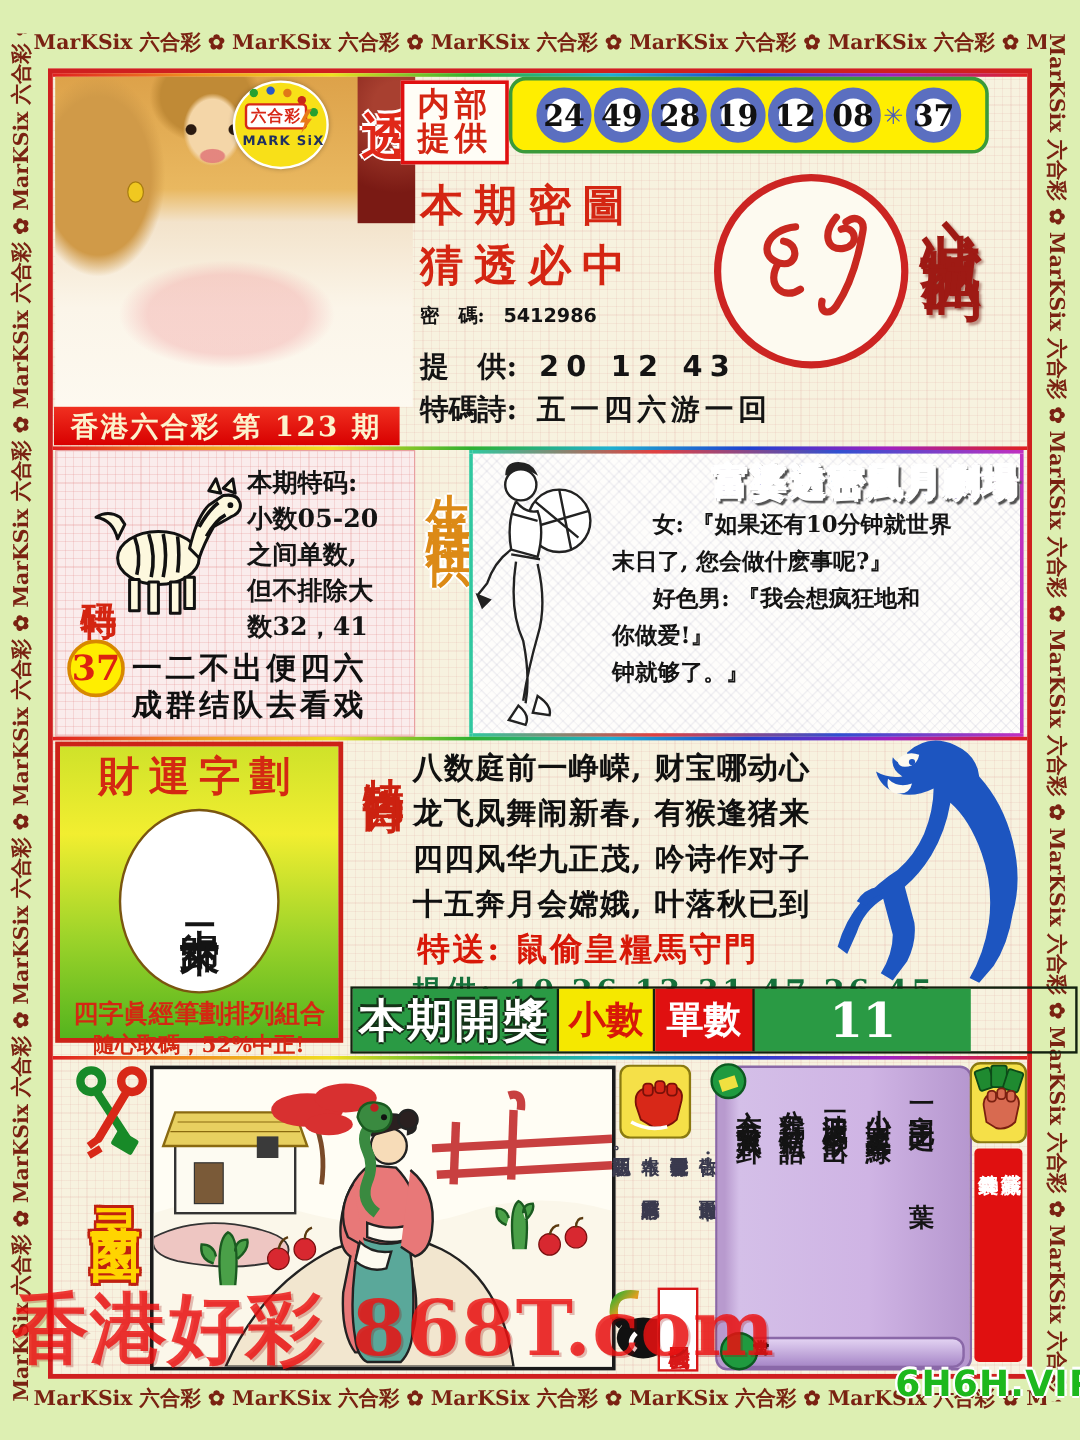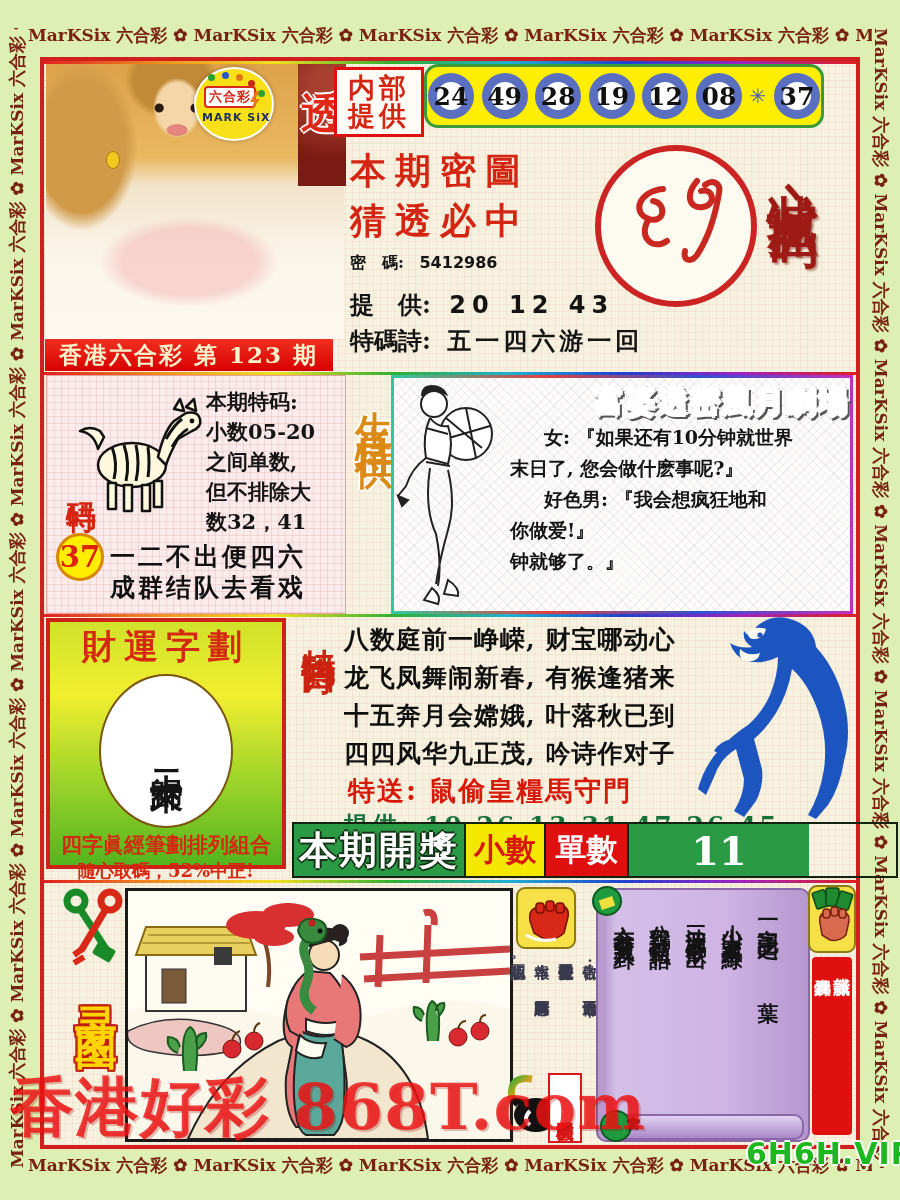--- a/index.html
+++ b/index.html
@@ -73,21 +73,21 @@
           <polygon points="8,0 2,11 6,11 3,20 12,8 7,8 12,0" fill="#e87818"></polygon>
         </svg>
       <div class="abs" style="left:6px;top:42px;color:#203060;font-weight:bold;font-size:11px;letter-spacing:1px;">MARK SiX</div>
     </div>
 
     <div class="abs" style="left:290px;top:6px;width:84px;height:64px;background:#fffdf6;border:3px solid #e01010;display:flex;flex-direction:column;align-items:center;justify-content:center;line-height:1.05;">
       <div class="redtxt serif" style="font-size:27px;font-weight:bold;letter-spacing:4px;">内部</div>
       <div class="redtxt serif" style="font-size:27px;font-weight:bold;letter-spacing:4px;">提供</div>
     </div>
 
-    <div class="abs" style="left:380px;top:3px;width:400px;height:64px;background:#ffee00;border:3px solid #3a9a3a;border-radius:14px;box-sizing:border-box;display:flex;align-items:center;justify-content:space-between;padding:0 1px;">
+    <div class="abs" style="left:380px;top:3px;width:400px;height:64px;background:#ffee00;border:3px solid #3a9a3a;border-radius:14px;box-sizing:border-box;display:flex;align-items:center;justify-content:space-between;padding:0 20px;">
       <span class="ball">24</span>
       <span class="ball">49</span>
       <span class="ball">28</span>
       <span class="ball">19</span>
       <span class="ball">12</span>
       <span class="ball">08</span>
       <span style="color:#4a5ab8;font-size:20px;font-weight:bold;">✳</span>
       <span class="ball">37</span>
     </div>
 
@@ -199,22 +199,22 @@
       </div>
       <div class="serif" style="text-align:center;margin-top:3px;font-size:21px;font-weight:bold;color:#d42812;">四字眞經筆劃排列組合</div>
       <div class="serif" style="text-align:center;font-size:18px;font-weight:bold;color:#d42812;">隨心取碼，52%中正!</div>
     </div>
 
     <div class="abs vert serif" style="left:252px;top:560px;height:230px;font-size:34px;font-weight:bold;color:#cc2210;letter-spacing:6px;">特码诗曰:</div>
 
     <div class="abs serif" style="left:300px;top:560px;width:440px;font-size:25px;font-weight:bold;color:#101010;line-height:38px;letter-spacing:1px;">
       <div>八数庭前一峥嵘, 财宝哪动心</div>
       <div>龙飞凤舞闹新春, 有猴逢猪来</div>
+      <div>四四风华九正茂, 吟诗作对子</div>
       <div>十五奔月会嫦娥, 叶落秋已到</div>
-      <div>四四风华九正茂, 吟诗作对子</div>
     </div>
     <div class="abs serif" style="left:304px;top:712px;font-size:27px;font-weight:bold;color:#d81808;letter-spacing:2px;">特送: 鼠偷皇糧馬守門</div>
     <div class="abs serif" style="left:300px;top:748px;font-size:25px;font-weight:bold;color:#15703a;letter-spacing:3px;">提供: 10 26 13 31 47 26 45</div>
 
     <svg class="abs" style="left:652px;top:548px;" width="160" height="214" viewBox="0 0 160 214">
       <g fill="#1d55c0">
         <path d="M60,18 Q78,2 100,12 Q118,20 120,38 Q140,60 148,92 Q156,124 148,152 Q144,178 132,196 L120,210 L112,206 Q124,186 128,160 Q132,130 122,102 Q112,74 96,60 Q92,84 80,104 Q70,120 58,130 L66,160 Q68,176 60,192 L48,208 L38,202 Q48,186 48,170 L40,140 Q24,150 18,168 L10,186 L2,180 Q8,158 22,142 Q36,126 52,116 Q66,104 74,86 Q82,66 82,48 Q66,56 52,52 Q38,48 34,34 Q44,40 56,38 Q46,32 48,22 Q52,28 60,28 Z"></path>
         <path d="M40,136 q-10,2 -14,10 l-8,-4 q6,-10 18,-12 Z"></path>
       </g>
       <g fill="#fdfaf0">

